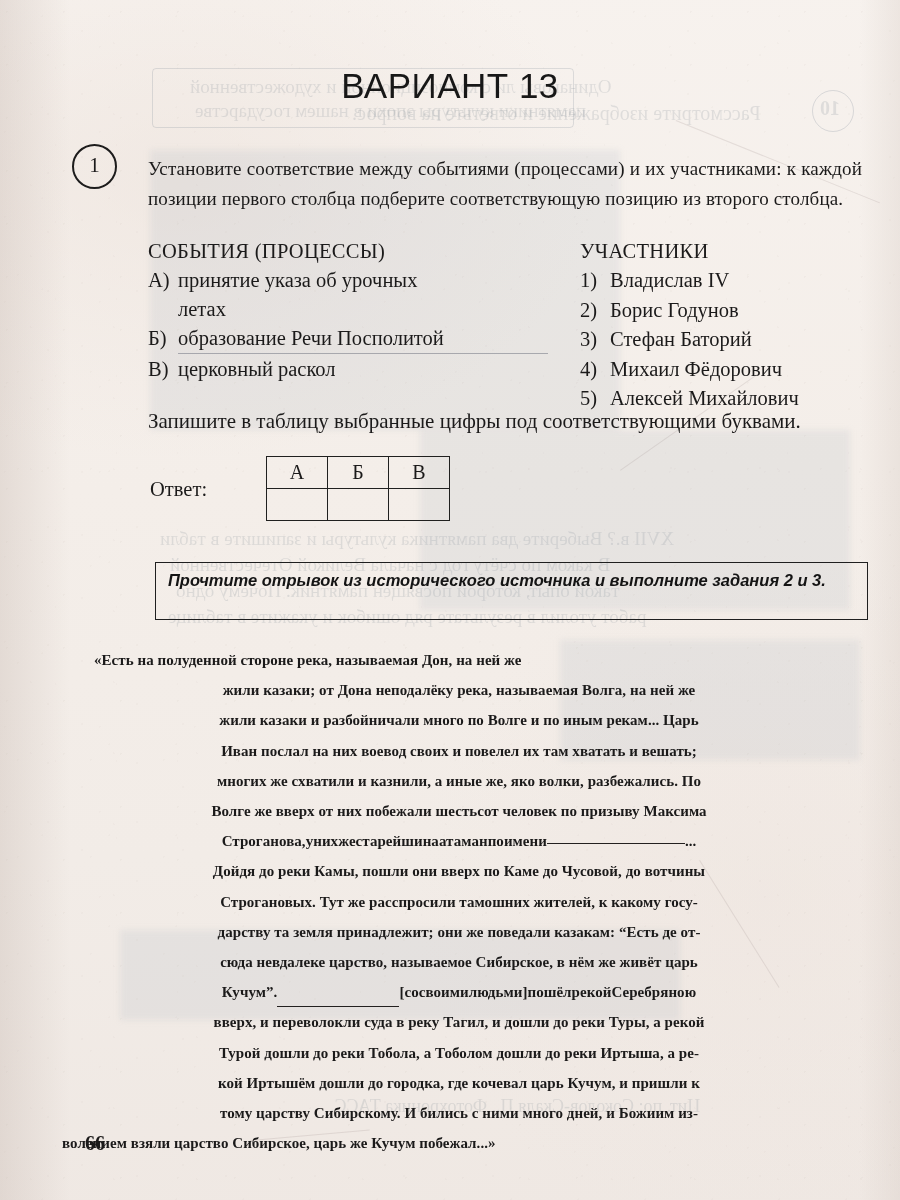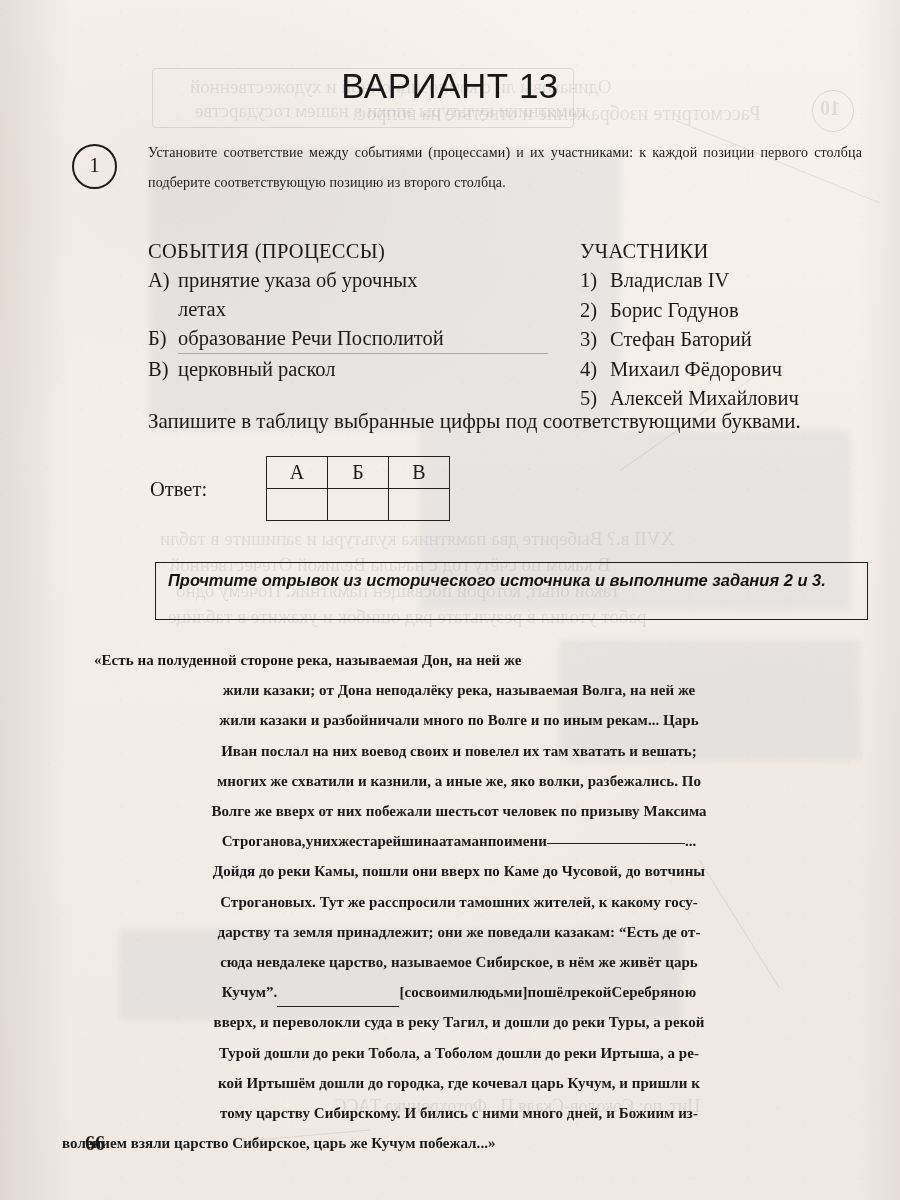--- a/index.html
+++ b/index.html
@@ -116,25 +116,26 @@
     height: 41px;
     border: 2.1px solid #1d1c1c;
     border-radius: 50%;
     font-size: 21px;
     line-height: 39px;
     text-align: center;
     font-family: "Liberation Serif", serif;
   }
   .task-body {
     margin-left: 76px;
-    font-size: 14px;
+    font-size: 19px;
     line-height: 30px;
     text-align: justify;
     text-justify: inter-word;
     letter-spacing: .15px;
+    margin-top: 16px;
   }
   .task-body p { margin: 0; }
 
   .columns {
     position: absolute;
     left: 148px;
     top: 240px;
     width: 740px;
   }
   .col-head {

